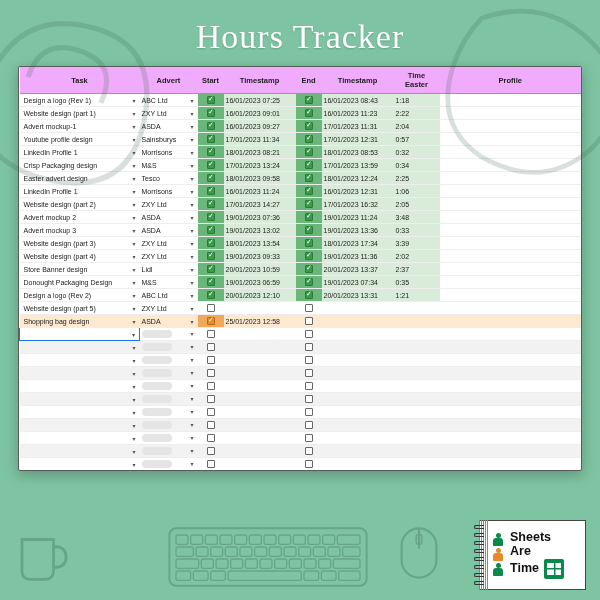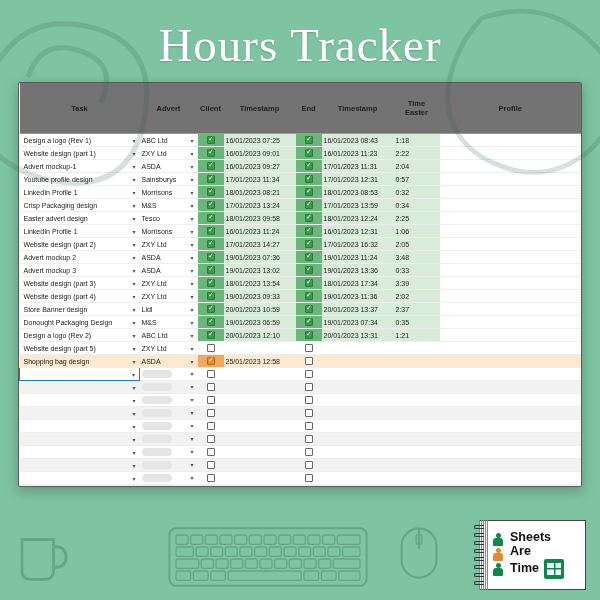--- a/index.html
+++ b/index.html
@@ -1,23 +1,23 @@
 <!DOCTYPE html>
 <html><head>
 <meta charset="utf-8">
 <style>
   * { margin:0; padding:0; box-sizing:border-box; }
   html, body { width:600px; height:600px; overflow:hidden; font-family:Arial,Helvetica,sans-serif; }
   body { background:#7ec4a3; position:relative; }
   .bg-deco { position:absolute; inset:0; opacity:0.18; pointer-events:none; }
   .bg-deco svg { position:absolute; }
-  .title { font-family:"Brush Script MT","Segoe Script",cursive; font-size:47px; color:#fff; text-align:center; padding:18px 0 10px; text-shadow:0 1px 2px rgba(0,0,0,.2); letter-spacing:1px; }
+  .title { font-family:"Brush Script MT","Segoe Script",cursive; font-size:34px; color:#fff; text-align:center; padding:18px 0 10px; text-shadow:0 1px 2px rgba(0,0,0,.2); letter-spacing:1px; }
   .sheet { background:#fff; border:1px solid #5a5a5a; margin:0 18px; border-radius:2px; box-shadow:0 4px 14px rgba(0,0,0,.25); height:405px; overflow:hidden; font-size:7px; color:#222; }
   table { border-collapse:collapse; width:100%; table-layout:fixed; }
-  thead th { background:#737373; font-weight:bold; text-align:center; padding:16px 2px; border-bottom:1px solid #999; font-size:7.5px; }
+  thead th { background:#f0abfc; font-weight:bold; text-align:center; padding:4px 2px; border-bottom:1px solid #999; font-size:7.5px; }
   td { padding:1.5px 2px; border-bottom:1px solid #eee; white-space:nowrap; overflow:hidden; text-overflow:ellipsis; }
   tr.done td.cell-start, tr.done td.cell-end { background:#6bb67a; }
   tr.active td.cell-start { background:#f0a85b; }
   tr.active td { background:#fde8d0; }
   tr.done td.cell-ts1, tr.done td.cell-ts2 { background:#d9ecd9; }
   tr.done td.cell-tt { background:#d9ecd9; }
   td.task { padding-left:4px; }
   .dd { display:inline-block; float:right; font-size:6px; color:#555; margin-right:2px; }
   .chk { display:inline-block; width:8px; height:8px; border:1px solid #666; background:#fff; border-radius:1px; margin:0 auto; position:relative; }
   .chk.on { background:#3a9a4a; border-color:#2a7a38; }
@@ -72,21 +72,21 @@
         <col style="width:72px">
         <col style="width:26px">
         <col style="width:72px">
         <col style="width:46px">
         <col>
     </colgroup>
     <thead>
       <tr>
         <th>Task</th>
         <th>Advert</th>
-        <th>Client</th>
+        <th>Start</th>
         <th>Timestamp</th>
         <th>End</th>
         <th>Timestamp</th>
         <th>Time Easter</th>
         <th>Profile</th>
       </tr>
     </thead>
     <tbody id="tbody">
         <tr class="done">
           <td class="task">Design a logo (Rev 1)<span class="dd">▾</span></td>

